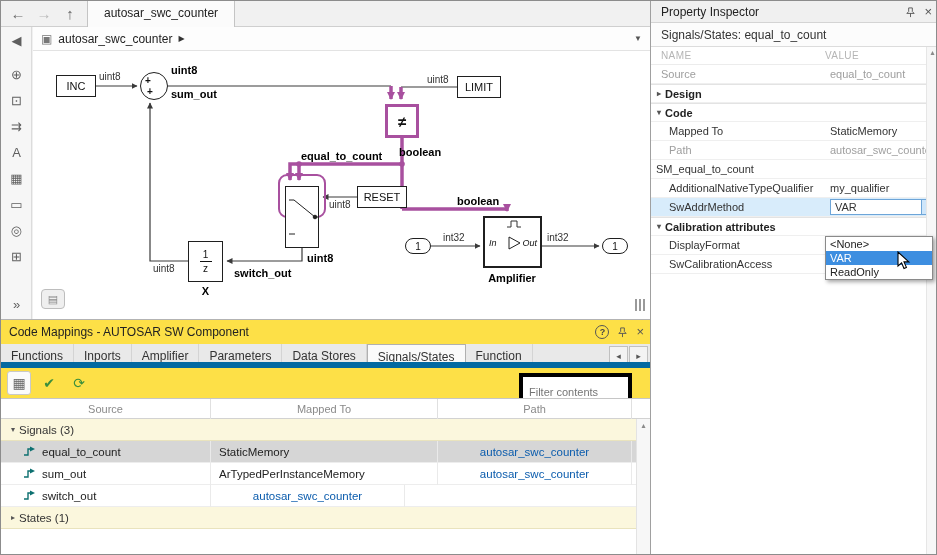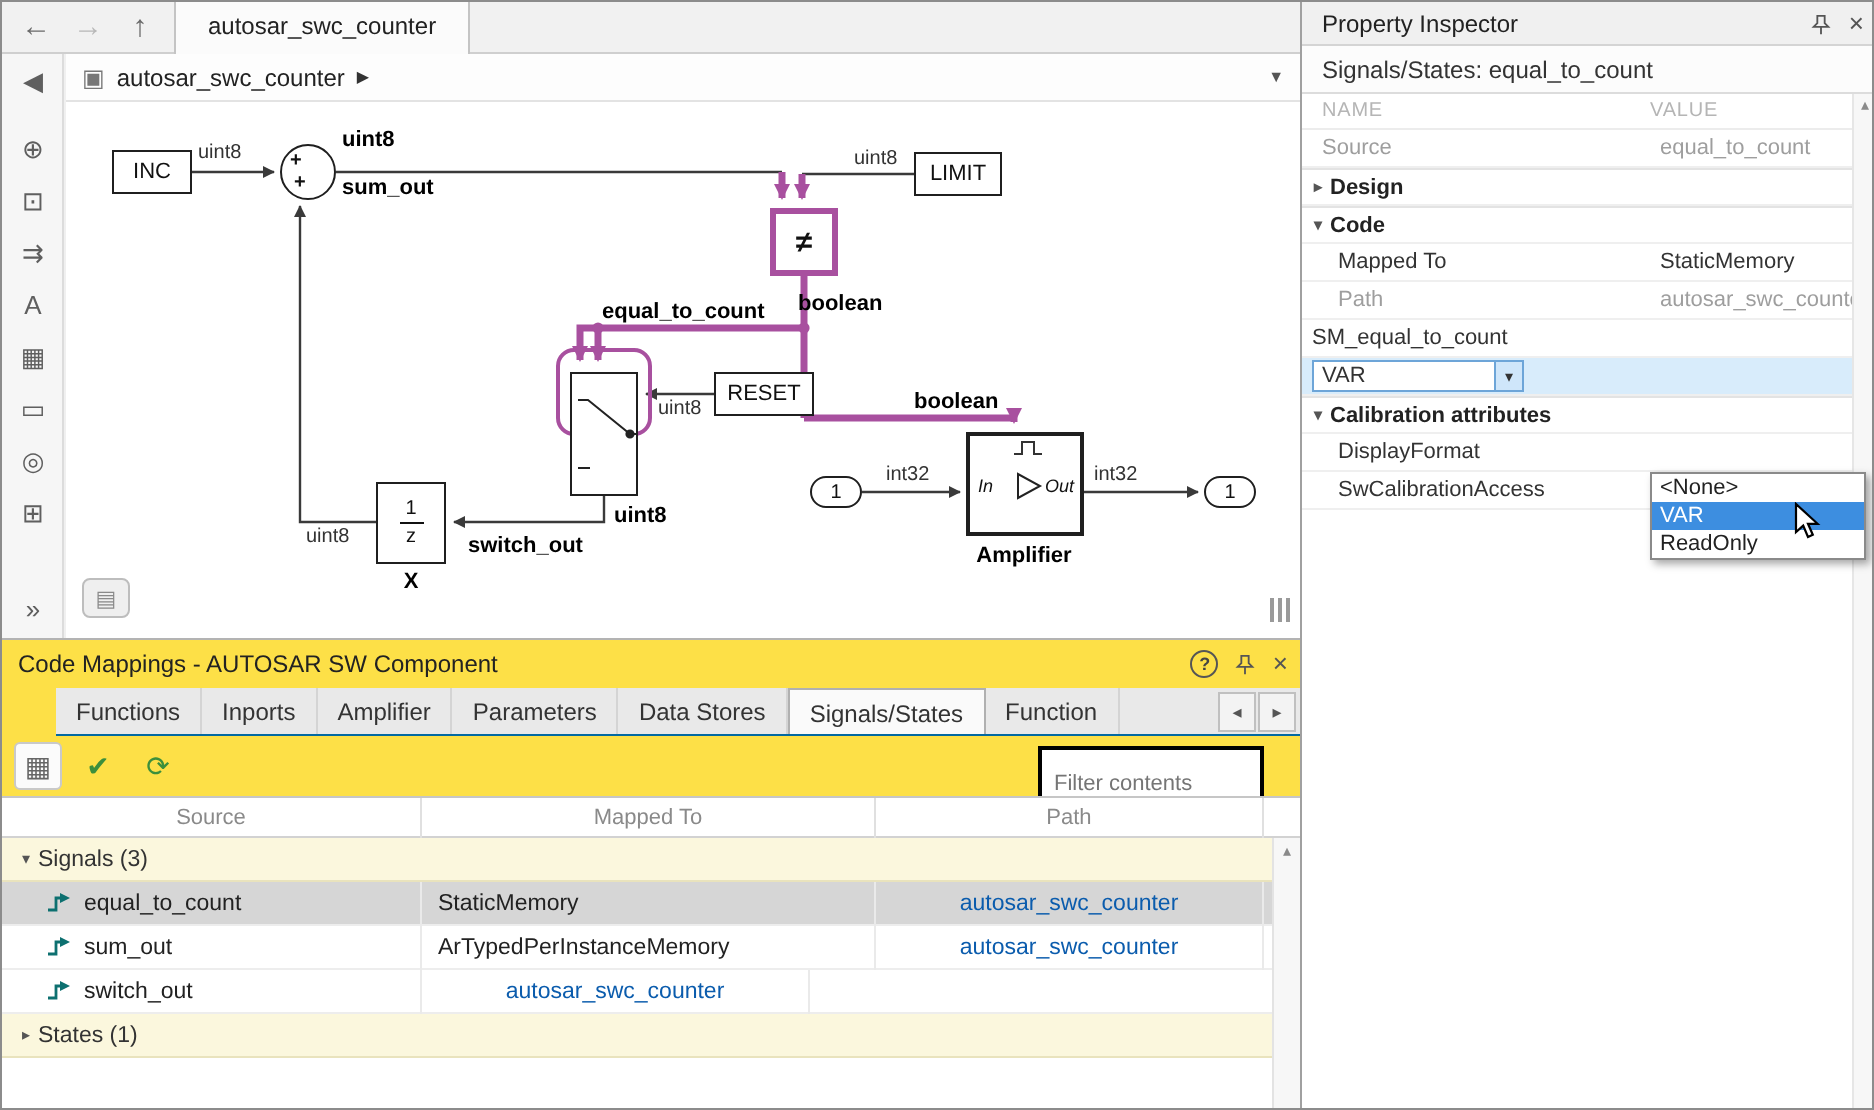--- a/index.html
+++ b/index.html
@@ -68,32 +68,32 @@
   .hdr-icons{position:absolute;top:0;right:6px;height:22px;display:flex;align-items:center;gap:8px;}
   .hicon{color:#555;font-size:11px;cursor:pointer;display:flex;align-items:center;}
   .cursor{position:absolute;left:246px;top:250px;z-index:11;pointer-events:none;}
 
   
   .cm{position:absolute;left:0;top:318px;width:649px;height:237px;background:#fde047;border-top:1px solid #b3b3b3;}
   .cm-header{position:relative;height:24px;font-size:12px;color:#222;line-height:24px;padding-left:8px;}
   .cm-header .hdr-icons{height:24px;}
   .help-circle{width:14px;height:14px;border:1px solid #555;border-radius:50%;font-size:9px;font-weight:bold;color:#444;
                display:flex;align-items:center;justify-content:center;}
-  .cm-tabs{position:relative;height:24px;background:#e9e9e9;border-bottom:1px solid #0369a1;display:flex;overflow:hidden;margin-left:27px;}
+  .cm-tabs{position:relative;height:24px;background:#e9e9e9;border-bottom:6px solid #0369a1;display:flex;overflow:hidden;}
   .cm-tab{height:24px;line-height:24px;padding:0 10px;font-size:12px;color:#333;border-right:1px solid #d4d4d4;
           white-space:nowrap;cursor:pointer;}
   .cm-tab.active{background:#fafafa;border:1px solid #b0b0b0;border-bottom:none;}
   .tab-scroll{position:absolute;top:2px;width:19px;height:20px;border:1px solid #c0c0c0;background:#f3f3f3;
               font-size:9px;color:#555;display:flex;align-items:center;justify-content:center;cursor:pointer;}
   .cm-toolbar{position:relative;height:30px;display:flex;align-items:center;gap:6px;padding-left:6px;}
   .tool-btn{width:24px;height:24px;display:flex;align-items:center;justify-content:center;font-size:14px;cursor:pointer;
             border:1px solid transparent;border-radius:3px;}
   .tool-btn:first-child{border-color:#c9c9c9;background:#fbfbfb;color:#666;}
   .tool-btn.green{color:#3c8f3c;}
-  .filter{position:absolute;right:18px;top:5px;width:113px;height:38px;border:2px solid #000000;font-size:11px;
+  .filter{position:absolute;right:18px;top:5px;width:113px;height:38px;border:4px solid #000000;font-size:11px;
           padding:0 6px;font-family:"Liberation Sans",sans-serif;color:#333;}
   .cm-table{position:absolute;left:0;top:78px;right:0;bottom:0;background:#fff;border-top:1px solid #c6c6c6;}
   .cm-thead{display:flex;height:20px;border-bottom:1px solid #d2d2d2;font-size:11px;color:#8a8a8a;align-items:center;}
   .cm-thead div{text-align:center;border-right:1px solid #e0e0e0;height:20px;line-height:20px;}
   .c-src{width:210px;} .c-map{width:227px;} .c-path{width:194px;}
   .cm-group{display:flex;align-items:center;height:22px;background:#fbf7dd;border-bottom:1px solid #e9e3bd;
             font-size:11.5px;color:#333;cursor:pointer;}
   .cm-group .tw{margin-left:6px;}
   .cm-row{display:flex;height:22px;border-bottom:1px solid #ededed;font-size:11.5px;color:#222;align-items:center;cursor:pointer;}
   .cm-row.selected{background:#d6d6d6;}
@@ -387,22 +387,27 @@
     <div class="pi-row">
       <div class="pi-name child dim">Path</div>
       <div class="pi-val dim">autosar_swc_counter</div>
     </div>
 
     <div class="pi-row">
       <div class="pi-val">SM_equal_to_count</div>
     </div>
 
 
+    <div class="pi-row">
+      <div class="pi-name child">AdditionalNativeTypeQualifier</div>
+      <div class="pi-val">my_qualifier</div>
+    </div>
 
     <div class="pi-row hl">
+      <div class="pi-name child">SwAddrMethod</div>
       <div class="pi-val">
         <div class="combo">
           <span>VAR</span>
           <span class="combo-btn">▾</span>
         </div>
       </div>
     </div>
 
     <div class="pi-row sec">
       <span class="tw">▾</span>

